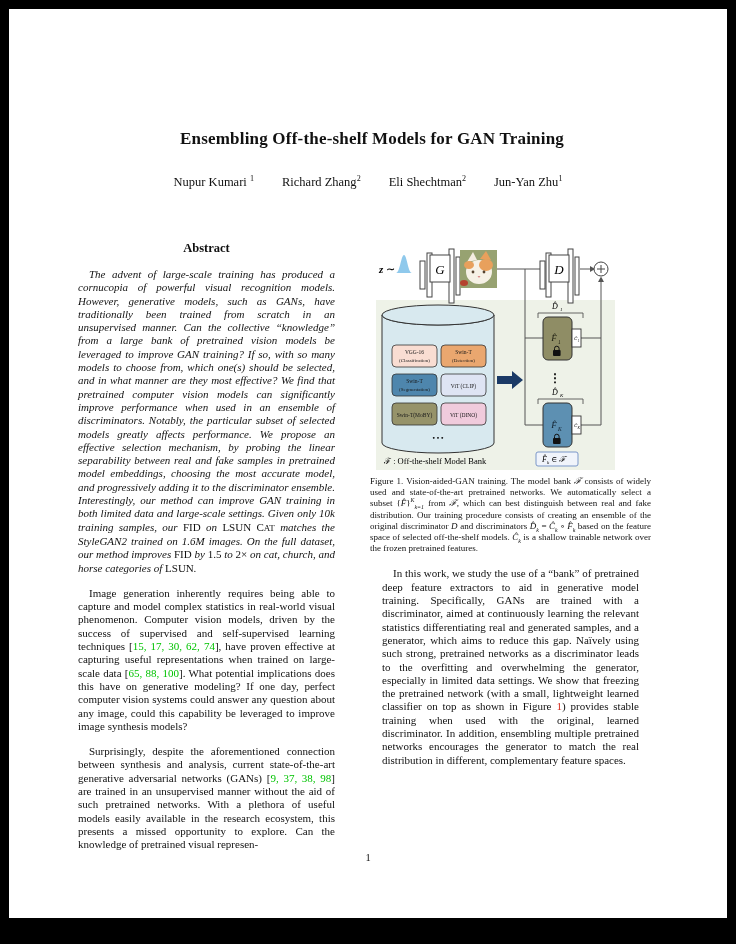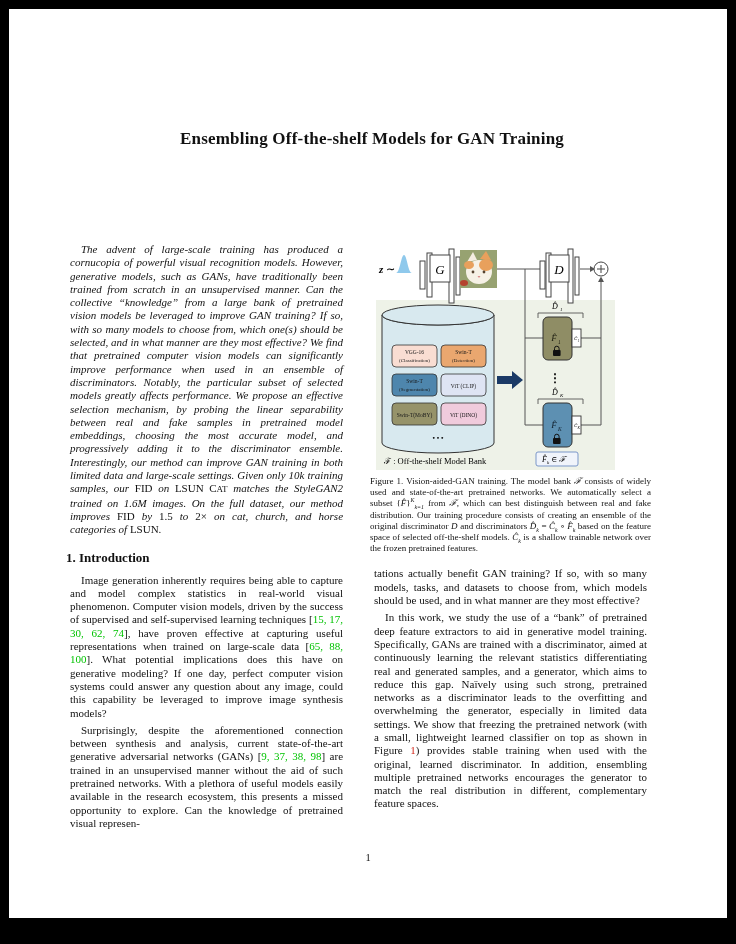--- a/index.html
+++ b/index.html
@@ -12,21 +12,21 @@
   .authors .author{margin:0 14px;white-space:nowrap;}
   .affils{position:absolute;top:184px;left:0;width:100%;text-align:center;font-size:12px;}
   .affils .affil{margin:0 12px;white-space:nowrap;}
   .sup{vertical-align:super;font-size:0.65em;line-height:0;}
   .sub{vertical-align:sub;font-size:0.65em;line-height:0;}
   .col{position:absolute;width:281px;}
   .col.leftcol{left:57px;top:230px;}
   .col.rightcol{left:361px;top:231px;}
   .abs-heading{text-align:center;font-weight:bold;font-size:12.5px;margin:2px 0 9px 0;}
   .sec-heading{font-weight:bold;font-size:13px;margin:13px 0 8px 0;}
-  p.par{font-size:11px;line-height:13.3px;text-align:justify;margin:4px;text-indent:11px;}
+  p.par{font-size:11px;line-height:13.3px;text-align:justify;margin:12px;text-indent:11px;}
   p.par.noindent{text-indent:0;}
   p.abs{font-style:italic;}
   .caption{font-size:9px;line-height:11.2px;text-align:justify;margin:4px 0 0 0;}
   .bodytext{margin-top:13px;}
   .rm{font-style:normal;}
   .i{font-style:italic;}
   .b{font-weight:normal;}
   .g{color:#00c300;}
   .r{color:#d42a1d;}
   .sct{font-size:0.82em;}
@@ -35,25 +35,28 @@
   svg .sans{font-family:"Liberation Sans","DejaVu Sans",sans-serif;}
   .figsvg{display:block;margin-left:6px;}
 </style>
 </head>
 <body>
 
 <div class="sheet">
 
   <div class="title">Ensembling Off-the-shelf Models for GAN Training</div>
 
+  <div class="authors">
+    <span class="author"><span>Nupur Kumari </span><span class="sup">1</span></span><span class="author"><span>Richard Zhang</span><span class="sup">2</span></span><span class="author"><span>Eli Shechtman</span><span class="sup">2</span></span><span class="author"><span>Jun-Yan Zhu</span><span class="sup">1</span></span>
+  </div>
 
 
   <div class="col leftcol">
+    <div class="abs-heading">Abstract</div>
     <p class="par abs"><span>The advent of large-scale training has produced a cornucopia of powerful visual recognition models. However, generative models, such as GANs, have traditionally been trained from scratch in an unsupervised manner. Can the collective “knowledge” from a large bank of pretrained vision models be leveraged to improve GAN training? If so, with so many models to choose from, which one(s) should be selected, and in what manner are they most effective? We find that pretrained computer vision models can significantly improve performance when used in an ensemble of discriminators. Notably, the particular subset of selected models greatly affects performance. We propose an effective selection mechanism, by probing the linear separability between real and fake samples in pretrained model embeddings, choosing the most accurate model, and progressively adding it to the discriminator ensemble. Interestingly, our method can improve GAN training in both limited data and large-scale settings. Given only 10k training samples, our </span><span class="rm">FID</span><span> on </span><span class="rm">LSUN C</span><span class="rm sct">AT</span><span> matches the StyleGAN2 trained on 1.6M images. On the full dataset, our method improves </span><span class="rm">FID</span><span> by </span><span class="rm">1.5</span><span> to </span><span class="rm">2×</span><span> on cat, church, and horse categories of </span><span class="rm">LSUN</span><span>.</span></p>
-    <div class="sec-heading">1. Introduction</div>
     <p class="par"><span>Image generation inherently requires being able to capture and model complex statistics in real-world visual phenomenon. Computer vision models, driven by the success of supervised and self-supervised learning techniques [</span><span class="g">15, 17, 30, 62, 74</span><span>], have proven effective at capturing useful representations when trained on large-scale data [</span><span class="g">65, 88, 100</span><span>]. What potential implications does this have on generative modeling? If one day, perfect computer vision systems could answer any question about any image, could this capability be leveraged to improve image synthesis models?</span></p>
     <p class="par"><span>Surprisingly, despite the aforementioned connection between synthesis and analysis, current state-of-the-art generative adversarial networks (GANs) [</span><span class="g">9, 37, 38, 98</span><span>] are trained in an unsupervised manner without the aid of such pretrained networks. With a plethora of useful models easily available in the research ecosystem, this presents a missed opportunity to explore. Can the knowledge of pretrained visual represen-</span></p>
   </div>
 
   <div class="col rightcol">
 
     <svg class="figsvg" width="242" height="232" viewBox="0 0 242 232">
 
       <rect x="0" y="60" width="239" height="170" fill="#eef2e8"></rect>
 
@@ -171,19 +174,18 @@
 
       <rect x="160" y="212" width="42" height="14" rx="2" fill="#f0f4fb" stroke="#7b97c9" stroke-width="1"></rect>
       <text x="166" y="222" font-size="8" font-style="italic">
         <tspan>F̂</tspan><tspan dy="2" font-size="5">k</tspan><tspan dy="-2"> ∈ ℱ</tspan>
       </text>
     </svg>
 
     <p class="caption"><span>Figure 1. </span><span class="b">Vision-aided-GAN training</span><span>. The model bank </span><span class="i">ℱ</span><span> consists of widely used and state-of-the-art pretrained networks. We automatically select a subset {</span><span class="i">F̂</span><span>}</span><span class="sup i">K</span><span class="sub i">k=1</span><span> from </span><span class="i">ℱ</span><span>, which can best distinguish between real and fake distribution. Our training procedure consists of creating an ensemble of the original discriminator </span><span class="i">D</span><span> and discriminators </span><span class="i">D̂</span><span class="sub i">k</span><span> = </span><span class="i">Ĉ</span><span class="sub i">k</span><span> ∘ </span><span class="i">F̂</span><span class="sub i">k</span><span> based on the feature space of selected off-the-shelf models. </span><span class="i">Ĉ</span><span class="sub i">k</span><span> is a shallow trainable network over the frozen pretrained features.</span></p>
 
     <div class="bodytext">
-      <p class="par noindent"><span>tations actually benefit GAN training? If so, with so many models, tasks, and datasets to choose from, which models should be used, and in what manner are they most effective?</span></p>
       <p class="par"><span>In this work, we study the use of a “bank” of pretrained deep feature extractors to aid in generative model training. Specifically, GANs are trained with a discriminator, aimed at continuously learning the relevant statistics differentiating real and generated samples, and a generator, which aims to reduce this gap. Naïvely using such strong, pretrained networks as a discriminator leads to the overfitting and overwhelming the generator, especially in limited data settings. We show that freezing the pretrained network (with a small, lightweight learned classifier on top as shown in Figure </span><span class="r">1</span><span>) provides stable training when used with the original, learned discriminator. In addition, ensembling multiple pretrained networks encourages the generator to match the real distribution in different, complementary feature spaces.</span></p>
     </div>
   </div>
 
   <div class="pageno">1</div>
 </div>
 
 </body></html>

